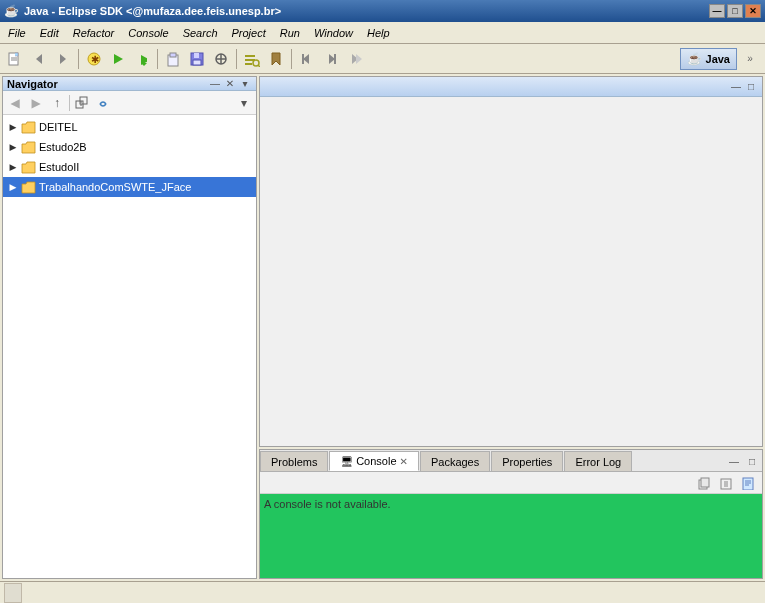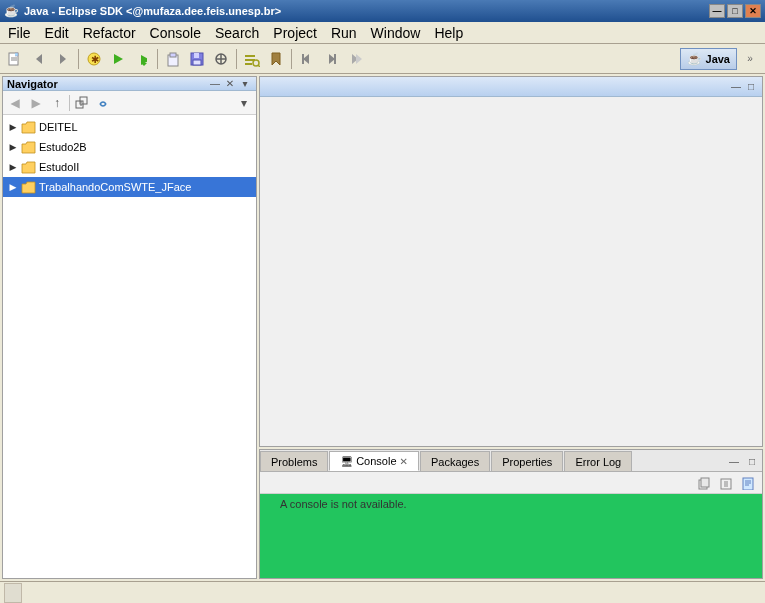--- a/index.html
+++ b/index.html
@@ -52,21 +52,22 @@
       height: 22px;
       display: flex;
       align-items: center;
       padding: 0 2px;
       border-bottom: 1px solid #a8a090;
       gap: 2px;
     }
     .menu-item {
       padding: 2px 6px;
       cursor: pointer;
-      font-size: 14px;
+      font-size: 11px;
+      font-style: italic;
     }
 
     
     .toolbar {
       background: #ece9d8;
       height: 30px;
       display: flex;
       align-items: center;
       padding: 2px 4px;
       border-bottom: 1px solid #a8a090;
@@ -332,21 +333,21 @@
       border: 1px solid transparent;
       display: flex;
       align-items: center;
       justify-content: center;
       cursor: pointer;
       font-size: 12px;
       color: #555;
     }
     .console-content {
       flex: 1;
-      padding: 4px 20px;
+      padding: 4px 4px;
       font-size: 11px;
       color: #333;
     }
 
     
     .status-bar {
       height: 22px;
       background: #ece9d8;
       border-top: 1px solid #a8a090;
       display: flex;

